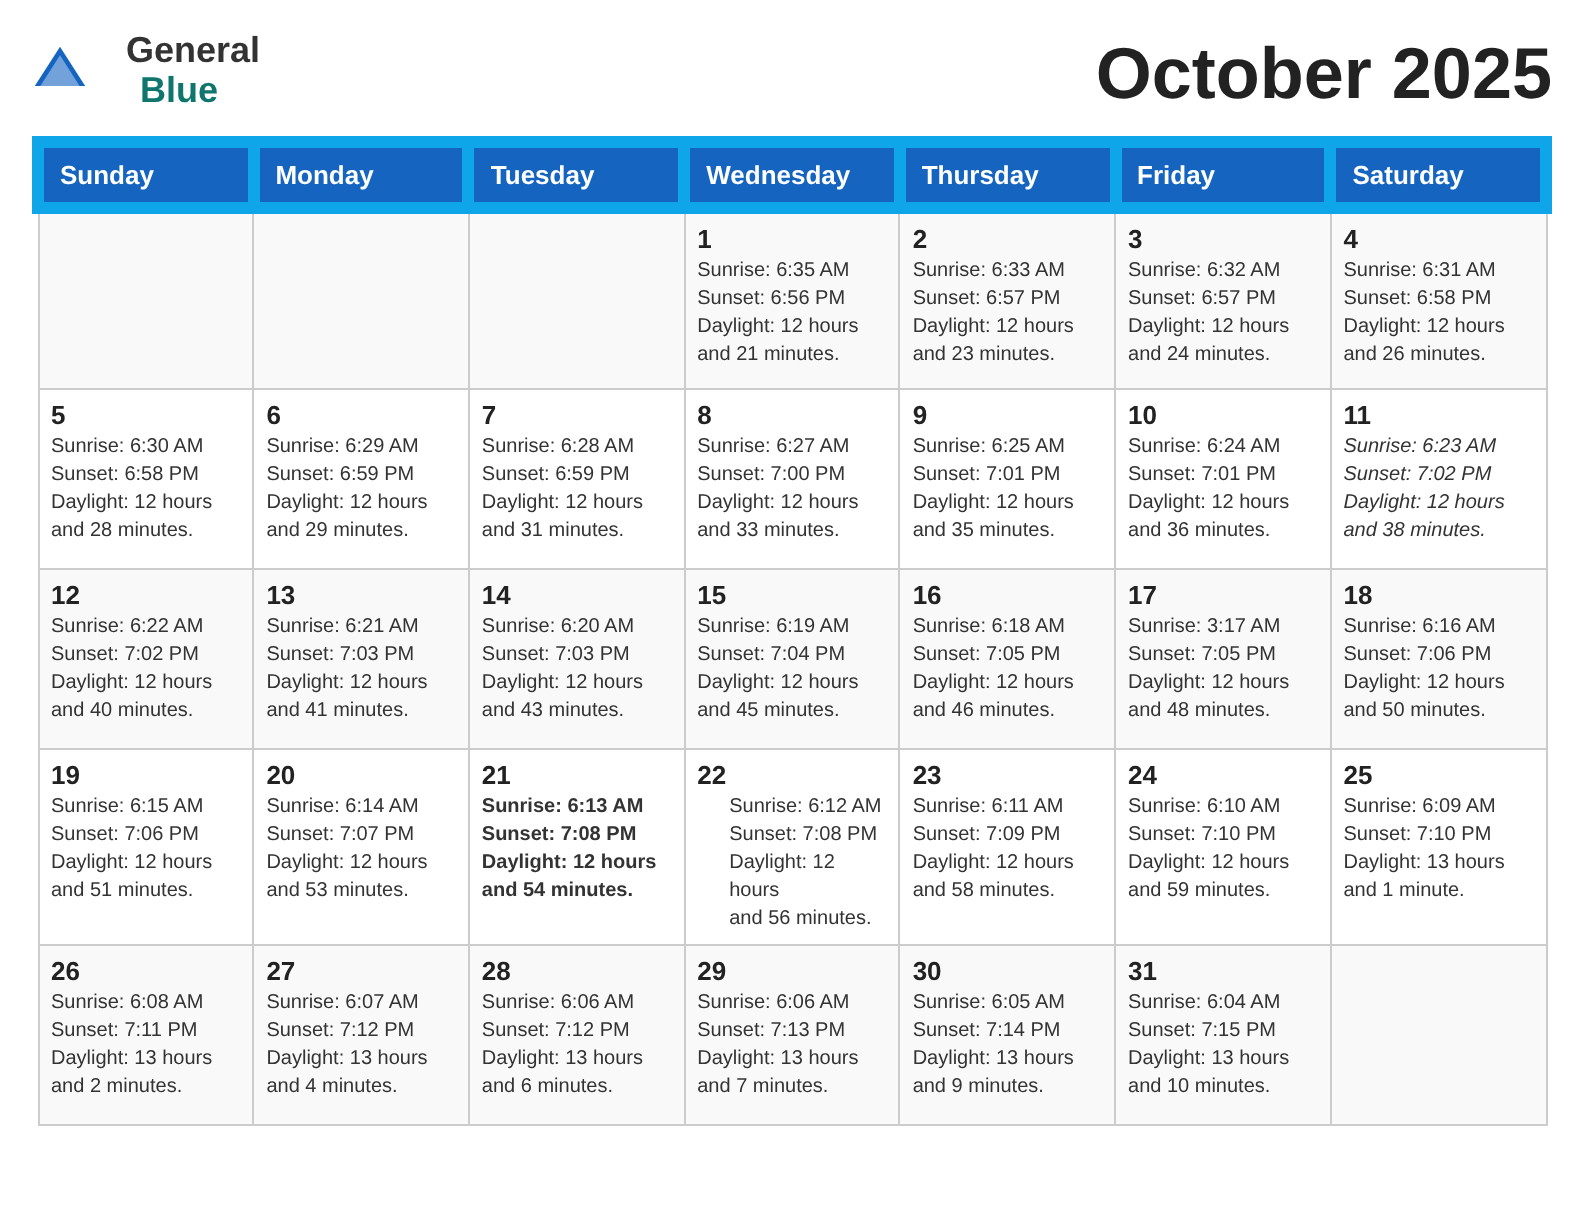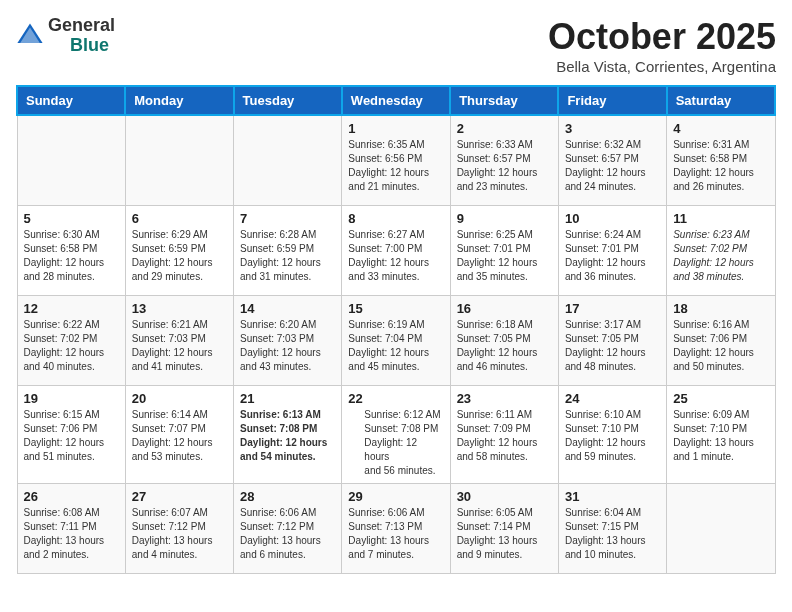--- a/index.html
+++ b/index.html
@@ -20,21 +20,21 @@
       display: flex;
       align-items: center;
     }
     .logo-text {
       display: flex;
       flex-direction: column;
       font-size: 18px;
       font-weight: bold;
       line-height: 1.1;
     }
-    .logo-text span:first-child { color: #333; }
+    .logo-text span:first-child { color: #333; margin-left: 15px; }
     .logo-text span:last-child { color: #0f766e; margin-left: 22px; }
     .logo-icon {
       width: 28px;
       height: 28px;
       margin-right: 4px;
     }
     .title-area {
       text-align: right;
     }
     .month-title {
@@ -51,21 +51,21 @@
       border-collapse: collapse;
       border: 1px solid #ccc;
     }
     .calendar th {
       background: #1565c0;
       color: #fff;
       text-align: left;
       padding: 6px 8px;
       font-size: 13px;
       font-weight: bold;
-      border: 2px solid #0ea5e9;
+      border: 6px solid #0ea5e9;
     }
     .calendar td {
       vertical-align: top;
       border: 1px solid #ccc;
       padding: 5px 6px;
       font-size: 10.5px;
       color: #222;
       width: calc(100%/7);
       min-height: 80px;
       height: 90px;
@@ -93,21 +93,20 @@
       <polygon points="20,2 38,30 2,30" fill="#1565c0"></polygon>
       <polygon points="20,8 34,30 6,30" fill="#fff" opacity="0.4"></polygon>
     </svg>
     <div class="logo-text">
       <span>General</span>
       <span>Blue</span>
     </div>
   </div>
   <div class="title-area">
     <div class="month-title">October 2025</div>
-    <div class="location">Bella Vista, Corrientes, Argentina</div>
   </div>
 </div>
 
 <table class="calendar">
   <thead>
     <tr>
     <th>Sunday</th>
         <th>Monday</th>
         <th>Tuesday</th>
         <th>Wednesday</th>

